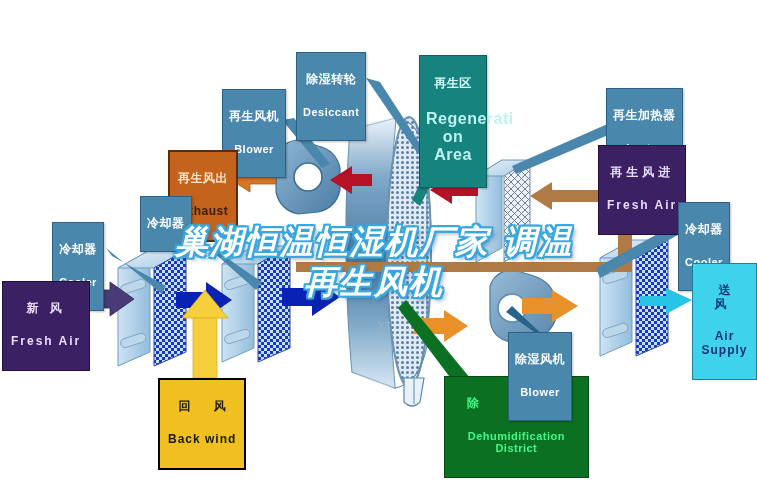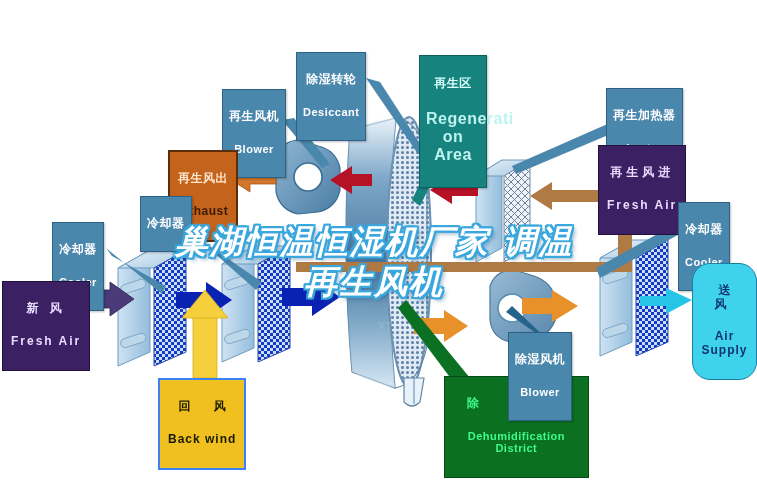--- a/index.html
+++ b/index.html
@@ -61,21 +61,21 @@
     border:1px solid #241139;
     padding:2px 8px 3px 8px;
   }
   .pur .cn{font-size:12px;letter-spacing:4px;}
   .pur .en{font-size:12px;letter-spacing:2px;}
 
   
   .gold{
     background:#f0c020;
     color:#1a1a00;
-    border:2px solid #3b82f6;
+    border:2px solid #000000;
     padding:2px 8px 3px 8px;
   }
   .gold .cn{font-size:12px;letter-spacing:10px;text-indent:10px;}
   .gold .en{font-size:12px;letter-spacing:1px;}
 
   
   .grn{
     background:#0b7021;
     color:#3dfb8a;
     border:1px solid #054a14;
@@ -351,18 +351,18 @@
     <span class="cn">除 湿 区</span>
     <span class="en">Dehumidification
 District</span>
   </div>
 
   <div class="lbl cal" style="left:508px;top:332px;">
     <span class="cn">除湿风机</span>
     <span class="en">Blower</span>
   </div>
 
-  <div class="lbl cyan" style="left:692px;top:263px;border-radius:18px;">
+  <div class="lbl cyan" style="left:692px;top:263px;">
     <span class="cn">送 风</span>
     <span class="en">Air Supply</span>
   </div>
 
 </div>
 
 </body></html>

